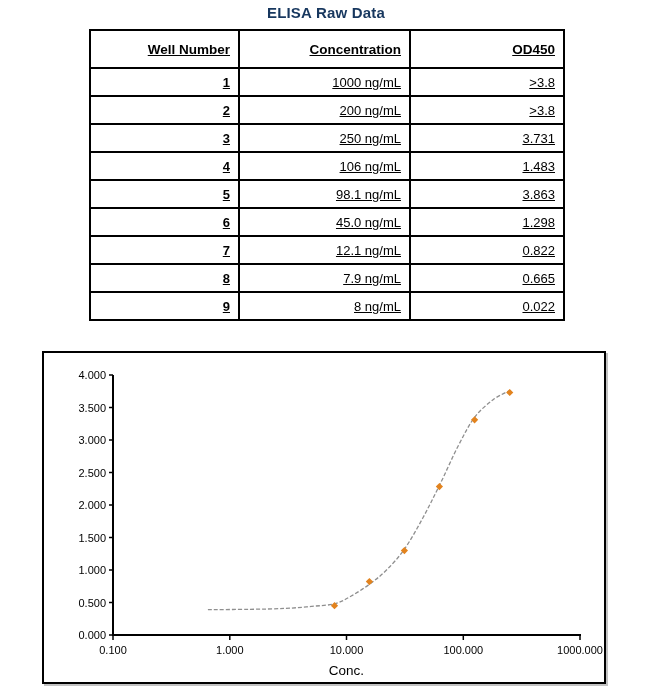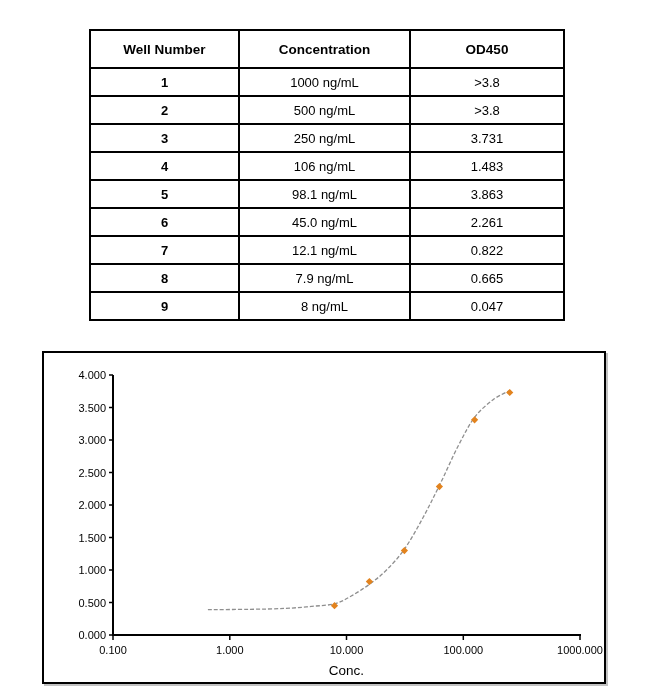--- a/index.html
+++ b/index.html
@@ -9,40 +9,41 @@
   }
   .title{
     position:absolute;left:89px;top:4px;width:474px;margin:0;
     text-align:center;font-size:15px;font-weight:bold;letter-spacing:0.2px;
   }
   table.data-table{
     position:absolute;left:89px;top:29px;width:474px;
     border-collapse:collapse;table-layout:fixed;background:#fff;
   }
   table.data-table th, table.data-table td{
-    border:2px solid #000;text-align:center;vertical-align:middle;
-    font-size:13px;padding:0 20px;
+    border:2px solid #000;text-align:right;vertical-align:middle;
+    font-size:13px;padding:0 8px;text-decoration:underline;
   }
   table.data-table th{height:36px;font-size:13.5px;font-weight:bold;}
   table.data-table td{height:26px;}
   table.data-table td.well{font-weight:bold;}
   .chart-box{
     position:absolute;left:42px;top:351px;width:560px;height:329px;
     border:2px solid #000;background:#fff;
     box-shadow:2px 2px 0 rgba(120,120,120,0.45);
   }
   .chart-box svg{display:block;width:560px;height:329px;}
   .tick-label{font-family:"Liberation Sans", sans-serif;font-size:11px;fill:#000;}
   .axis-title{font-family:"Liberation Sans", sans-serif;font-size:13.5px;fill:#000;}
 </style>
 </head>
 <body>
 
 <div class="page">
 
+  <h1 class="title" style="color: rgb(23, 55, 94);">ELISA Raw Data</h1>
 
   <table class="data-table">
     <colgroup>
       <col style="width:149px">
         <col style="width:171px">
         <col style="width:154px">
     </colgroup>
     <thead>
       <tr>
         <th>Well Number</th>
@@ -51,57 +52,57 @@
       </tr>
     </thead>
     <tbody id="table-body">
         <tr>
           <td class="well">1</td>
           <td>1000 ng/mL</td>
           <td>&gt;3.8</td>
         </tr>
         <tr>
           <td class="well">2</td>
-          <td>500 ng/mL</td>
+          <td>200 ng/mL</td>
           <td>&gt;3.8</td>
         </tr>
         <tr>
           <td class="well">3</td>
           <td>250 ng/mL</td>
           <td>3.731</td>
         </tr>
         <tr>
           <td class="well">4</td>
           <td>106 ng/mL</td>
           <td>1.483</td>
         </tr>
         <tr>
           <td class="well">5</td>
           <td>98.1 ng/mL</td>
           <td>3.863</td>
         </tr>
         <tr>
           <td class="well">6</td>
           <td>45.0 ng/mL</td>
-          <td>2.261</td>
+          <td>1.298</td>
         </tr>
         <tr>
           <td class="well">7</td>
           <td>12.1 ng/mL</td>
           <td>0.822</td>
         </tr>
         <tr>
           <td class="well">8</td>
           <td>7.9 ng/mL</td>
           <td>0.665</td>
         </tr>
         <tr>
           <td class="well">9</td>
           <td>8 ng/mL</td>
-          <td>0.047</td>
+          <td>0.022</td>
         </tr>
       </tbody>
   </table>
 
   <div class="chart-box">
     <svg id="chart" viewBox="0 0 560 329">
         <line x1="69" y1="22" x2="69" y2="282" stroke="#000000" stroke-width="2"></line>
         <line x1="68" y1="282" x2="537" y2="282" stroke="#000000" stroke-width="2"></line>
         <line x1="65" y1="282" x2="69" y2="282" stroke="#000000" stroke-width="1.5"></line>
         <text x="62" y="286" text-anchor="end" class="tick-label">0.000</text>

